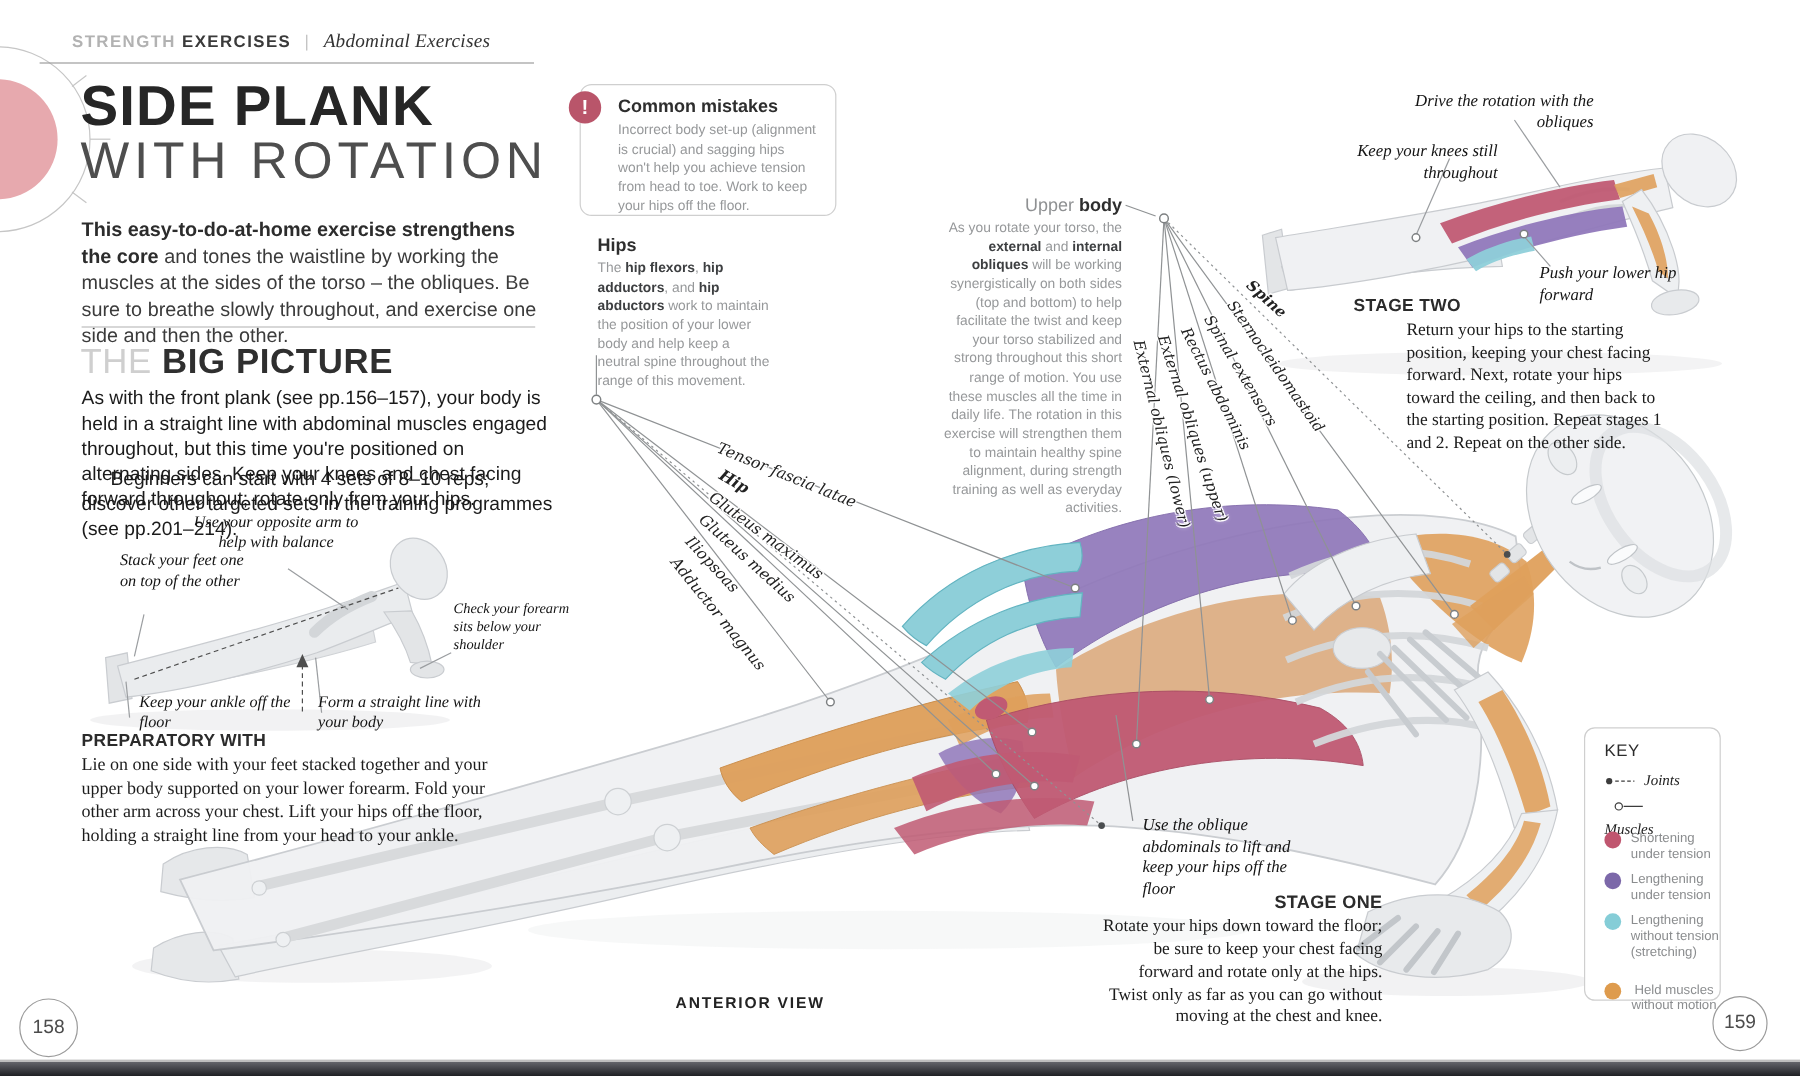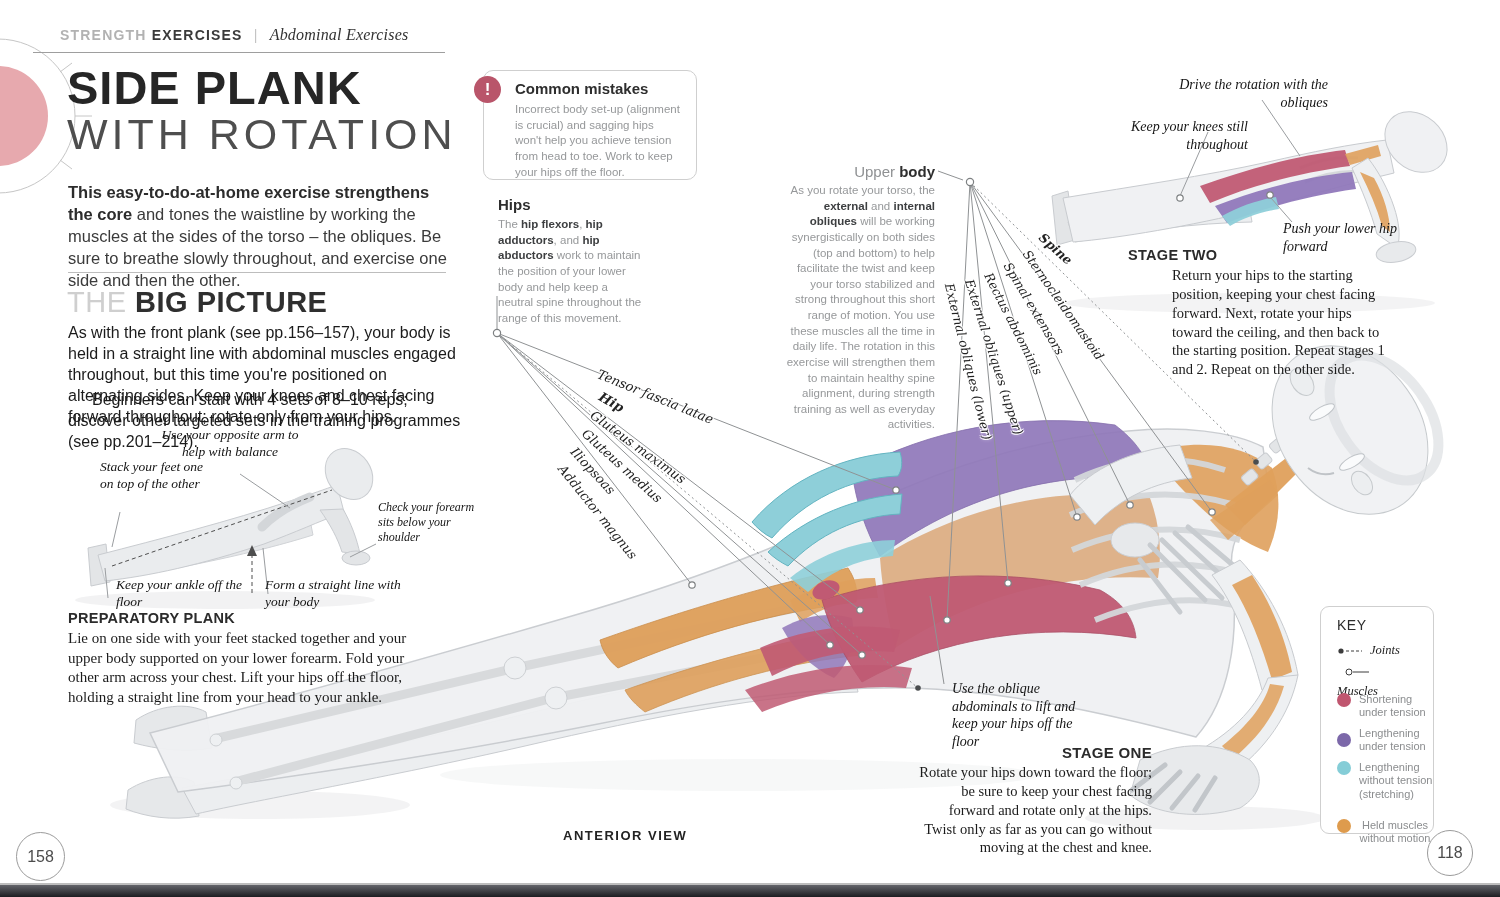--- a/index.html
+++ b/index.html
@@ -320,21 +320,21 @@
 <div class="flabel" style="left:988px;top:266px;transform:rotate(63deg);">Rectus abdominis</div>
 <div class="flabel" style="left:969px;top:272px;transform:rotate(72deg);">External obliques (upper)</div>
 <div class="flabel" style="left:949px;top:276px;transform:rotate(76deg);">External obliques (lower)</div>
 
 <div class="txt ann ctr" style="left:150px;top:426px;width:160px;font-size:13.5px;">Use your opposite arm to help with balance</div>
 <div class="txt ann" style="left:100px;top:458px;width:110px;font-size:13.5px;">Stack your feet one on top of the other</div>
 <div class="txt ann" style="left:378px;top:500px;width:105px;font-size:12px;">Check your forearm sits below your shoulder</div>
 <div class="txt ann" style="left:116px;top:576px;width:145px;font-size:13.5px;">Keep your ankle off the floor</div>
 <div class="txt ann" style="left:265px;top:576px;width:160px;font-size:13.5px;">Form a straight line with your body</div>
 
-<div class="txt stghead" style="left:68px;top:610px;">PREPARATORY PLANK</div>
+<div class="txt stghead" style="left:68px;top:610px;">PREPARATORY WITH</div>
 <div class="txt" style="left:68px;top:629px;width:348px;font-family:'Liberation Serif','DejaVu Serif',serif;font-size:15px;line-height:1.3;color:#1b1b1b;">Lie on one side with your feet stacked together and your upper body supported on your lower forearm. Fold your other arm across your chest. Lift your hips off the floor, holding a straight line from your head to your ankle.</div>
 
 <div class="txt ann ctr" style="left:1168px;top:76px;width:160px;text-align:right;">Drive the rotation with the obliques</div>
 <div class="txt ann rgt" style="left:1096px;top:118px;width:152px;">Keep your knees still throughout</div>
 <div class="txt ann" style="left:1283px;top:220px;width:115px;">Push your lower hip forward</div>
 <div class="txt stghead" style="left:1104px;top:247px;margin-left:24px;">STAGE TWO</div>
 <div class="txt stgbody" style="left:1172px;top:266px;width:214px;">Return your hips to the starting position, keeping your chest facing forward. Next, rotate your hips toward the ceiling, and then back to the starting position. Repeat stages 1 and 2. Repeat on the other side.</div>
 
 <div class="txt ann" style="left:952px;top:680px;width:130px;">Use the oblique abdominals to lift and keep your hips off the floor</div>
 <div class="txt stghead rgt" style="left:922px;top:744px;width:230px;font-size:15px;">STAGE ONE</div>
@@ -353,33 +353,33 @@
     <svg width="26" height="10">
           <circle cx="5" cy="5" r="3" fill="#fff" stroke="#3c3c3c"></circle>
           <line x1="9" y1="5" x2="25" y2="5" stroke="#3c3c3c"></line>
         </svg>
     <span class="kital">Muscles</span>
   </div>
   <div class="kitem" style="top:86px;">
     <span class="kdot" style="background-color: rgb(192, 86, 111);"></span>
     <span class="klabel" style="width:72px;">Shortening under tension</span>
   </div>
-  <div class="kitem" style="top:120px;align-items:center;">
+  <div class="kitem" style="top:120px;">
     <span class="kdot" style="background-color: rgb(124, 104, 169);"></span>
     <span class="klabel" style="width:72px;">Lengthening under tension</span>
   </div>
   <div class="kitem" style="top:154px;">
     <span class="kdot" style="background-color: rgb(133, 205, 215);"></span>
     <span class="klabel" style="width:76px;">Lengthening without tension (stretching)</span>
   </div>
   <div class="kitem" style="top:212px;text-align:center;">
     <span class="kdot" style="background-color: rgb(222, 155, 77);"></span>
     <span class="klabel" style="width:72px;">Held muscles without motion</span>
   </div>
 </div>
 
 <div class="txt aview">ANTERIOR VIEW</div>
 <div class="txt pgcirc pgL">158</div>
-<div class="txt pgcirc pgR">118</div>
+<div class="txt pgcirc pgR">159</div>
 <div class="botline"></div>
 <div class="botbar"></div>
 
 </div>
 
 </body></html>

